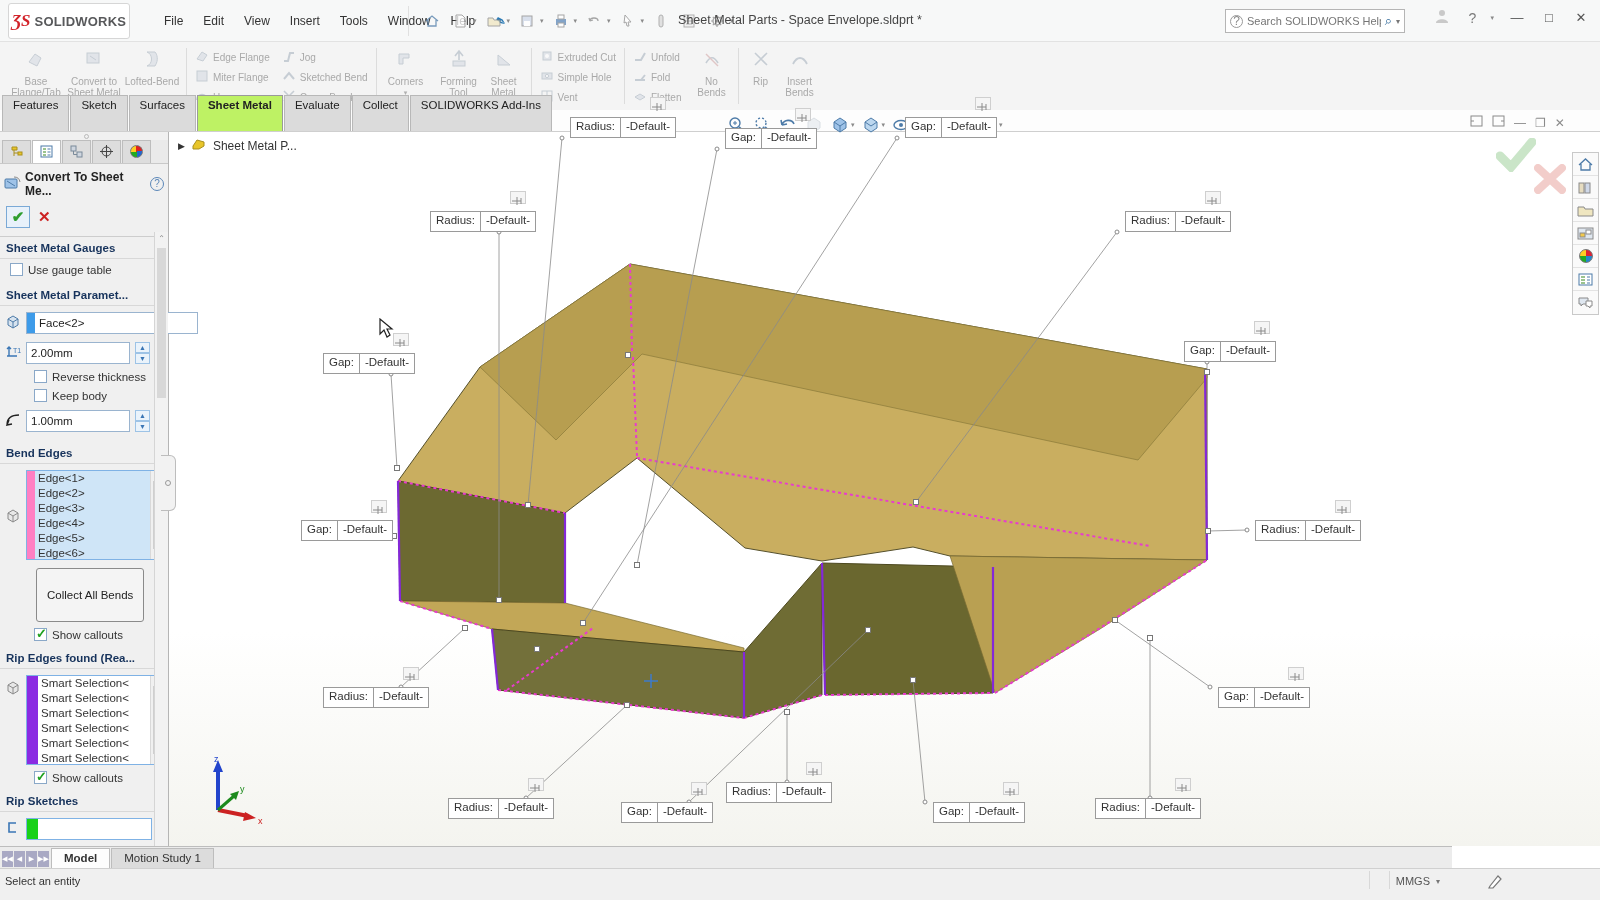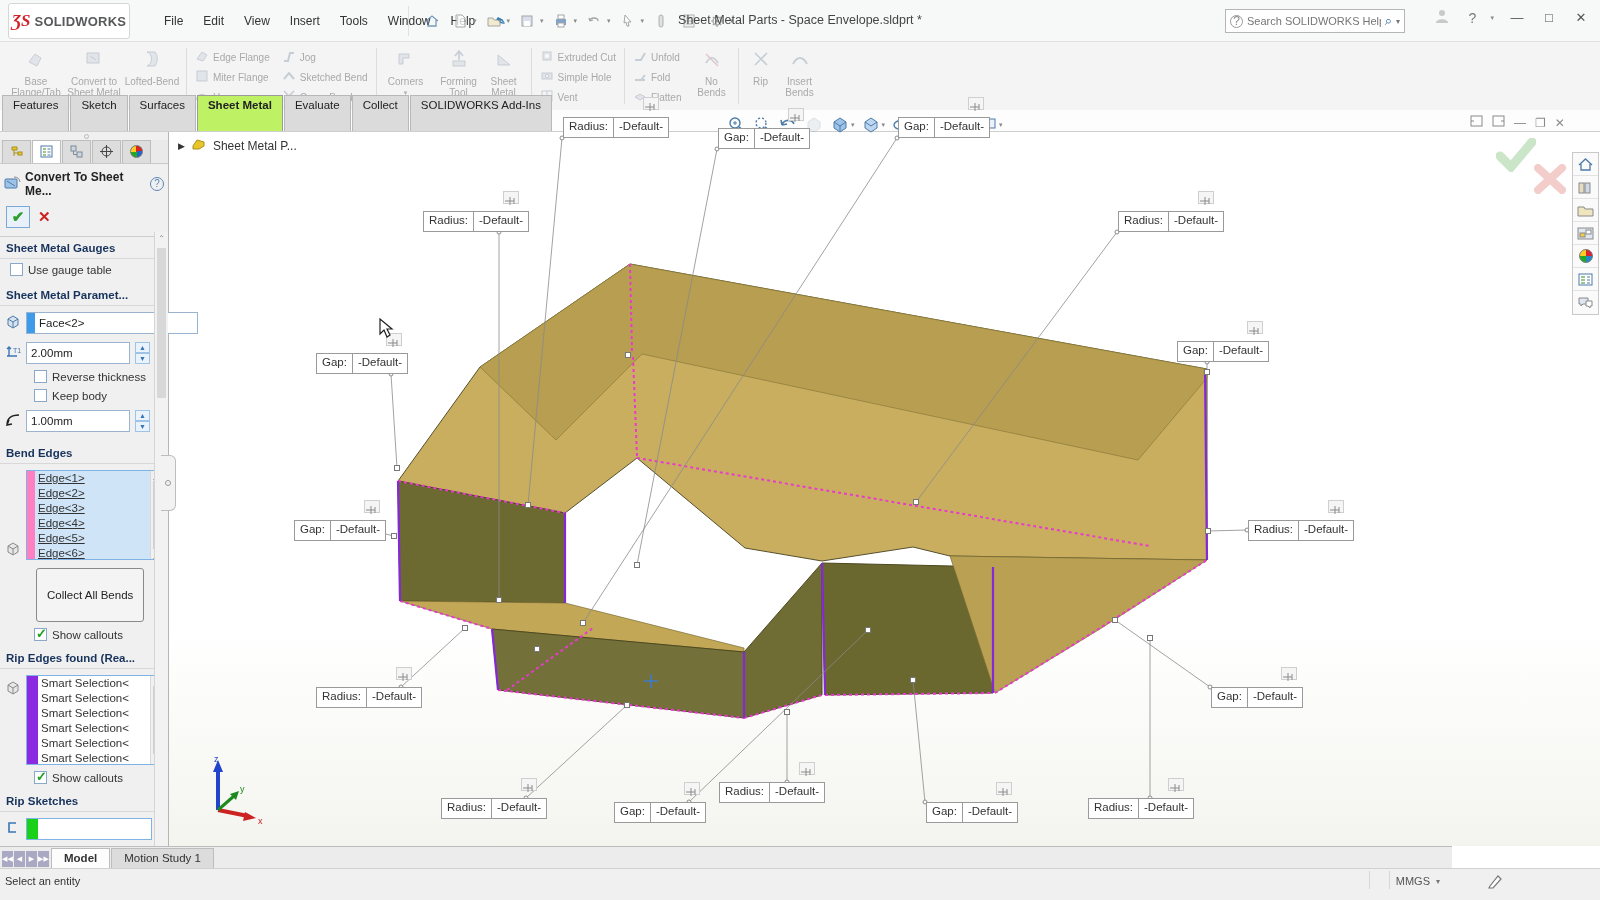--- a/index.html
+++ b/index.html
@@ -106,21 +106,21 @@
   
   .docctl { position:absolute; left:1470px; top:115px; display:flex; gap:9px; align-items:center; z-index:14; color:#8a8a8a; font-size:12px; }
   .confirm-check { position:absolute; left:1496px; top:138px; z-index:6; }
   .confirm-x { position:absolute; left:1534px; top:164px; z-index:6; }
 
   
   .taskpane { position:absolute; left:1572px; top:152px; width:27px; background:#fafafa; border:1px solid #c9c9c9; z-index:16; }
   .tp-btn { width:25px; height:23px; display:flex; align-items:center; justify-content:center; border-bottom:1px solid #e3e3e3; }
 
   
-  #callout-layer { position:absolute; left:5px; top:0; width:1407px; height:900px; z-index:20; pointer-events:none; }
+  #callout-layer { position:absolute; left:12px; top:0; width:1407px; height:900px; z-index:20; pointer-events:none; }
   .callout { position:absolute; display:flex; height:21px; pointer-events:auto; }
   .callout .c1,.callout .c2 { background:#fff; border:1px solid #9a9a9a; font-size:11.5px; color:#333; padding:2px 5px 0; white-space:nowrap; }
   .callout .c2 { border-left:none; }
   .pinbox { position:absolute; width:16px; height:13px; background:#f5f5f5; border:1px solid #cfcfcf; pointer-events:auto; }
 
   
   #model-layer { position:absolute; left:0; top:0; z-index:5; pointer-events:none; }
   #model-layer .face { pointer-events:auto; }
   #leader-layer { position:absolute; left:0; top:0; z-index:12; pointer-events:none; }
   .bendline { stroke:#e83bce; stroke-width:2; stroke-dasharray:3,3; fill:none; }
@@ -533,21 +533,21 @@
         <span class="spin">
             <b>▲</b>
             <b>▼</b>
           </span>
       </div>
 
       <div class="sect">
         <span class="st">Bend Edges</span>
           <span class="chev">⌃</span>
       </div>
-      <div class="prow" style="align-items:flex-end;text-decoration:underline;">
+      <div class="prow" style="align-items:center;">
         <span class="mini" style="margin-top:4px;"><svg width="18" height="18">
               <path d="M4 6 L9 3 L14 6 L14 12 L9 15 L4 12 Z" fill="#e7e7e7" stroke="#8a8a8a"></path>
               <path d="M4 6 L9 9 L14 6 M9 9 V15" fill="none" stroke="#8a8a8a"></path>
             </svg></span>
         <span class="listbox sel">
           <span class="strip" id="bend-strip" style="background: rgb(255, 127, 195);"></span>
           <ul id="bend-edges-list">
               <li>Edge&lt;1&gt;</li>
               <li>Edge&lt;2&gt;</li>
               <li>Edge&lt;3&gt;</li>

